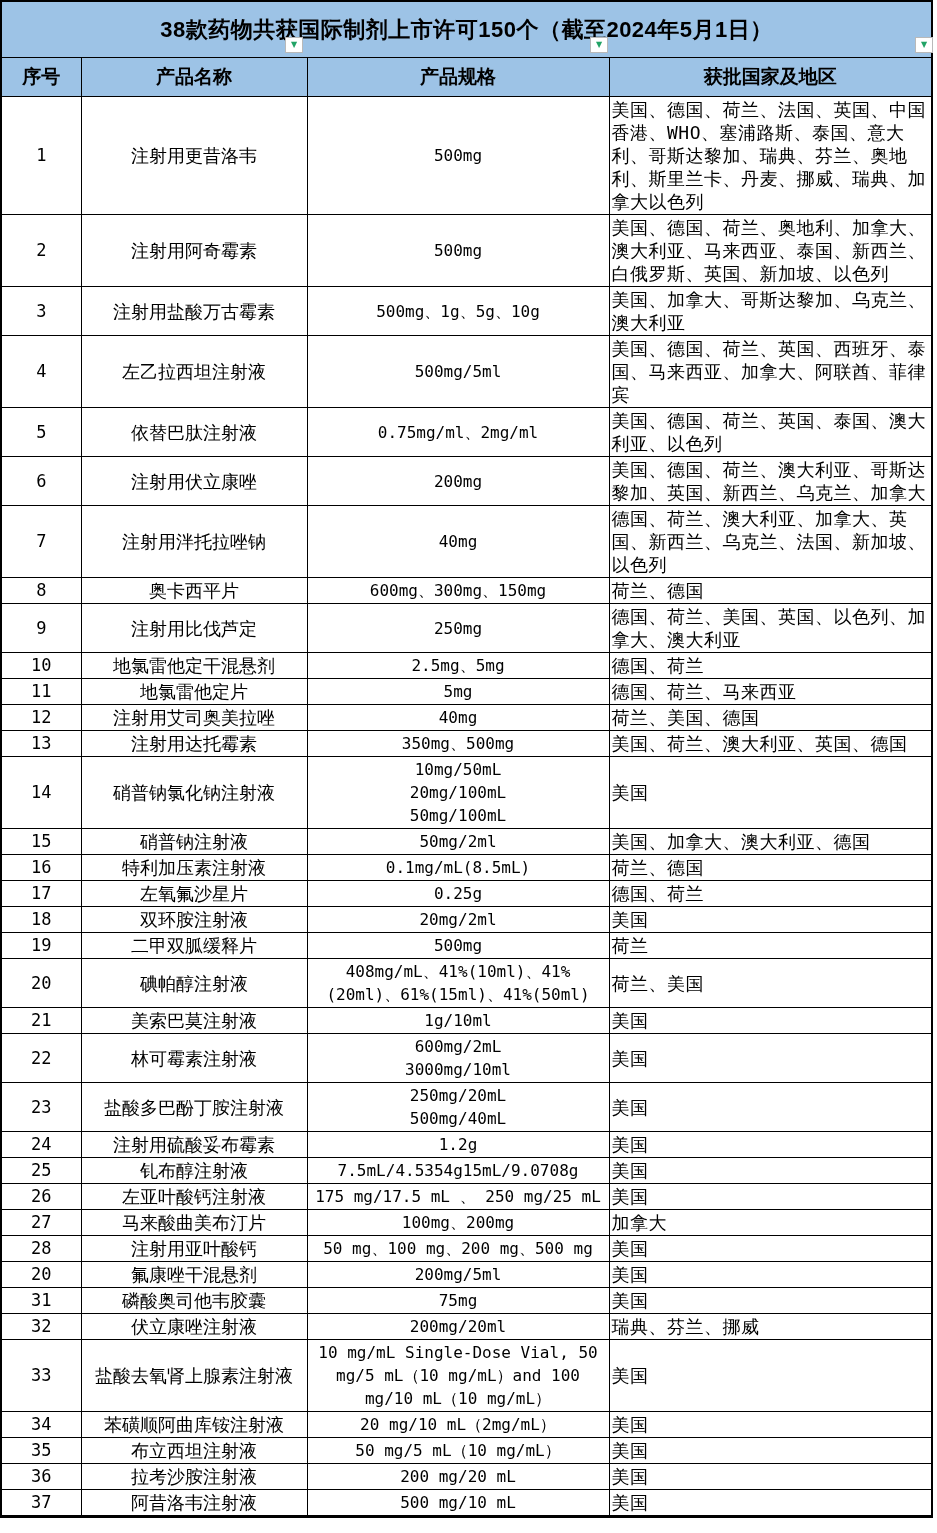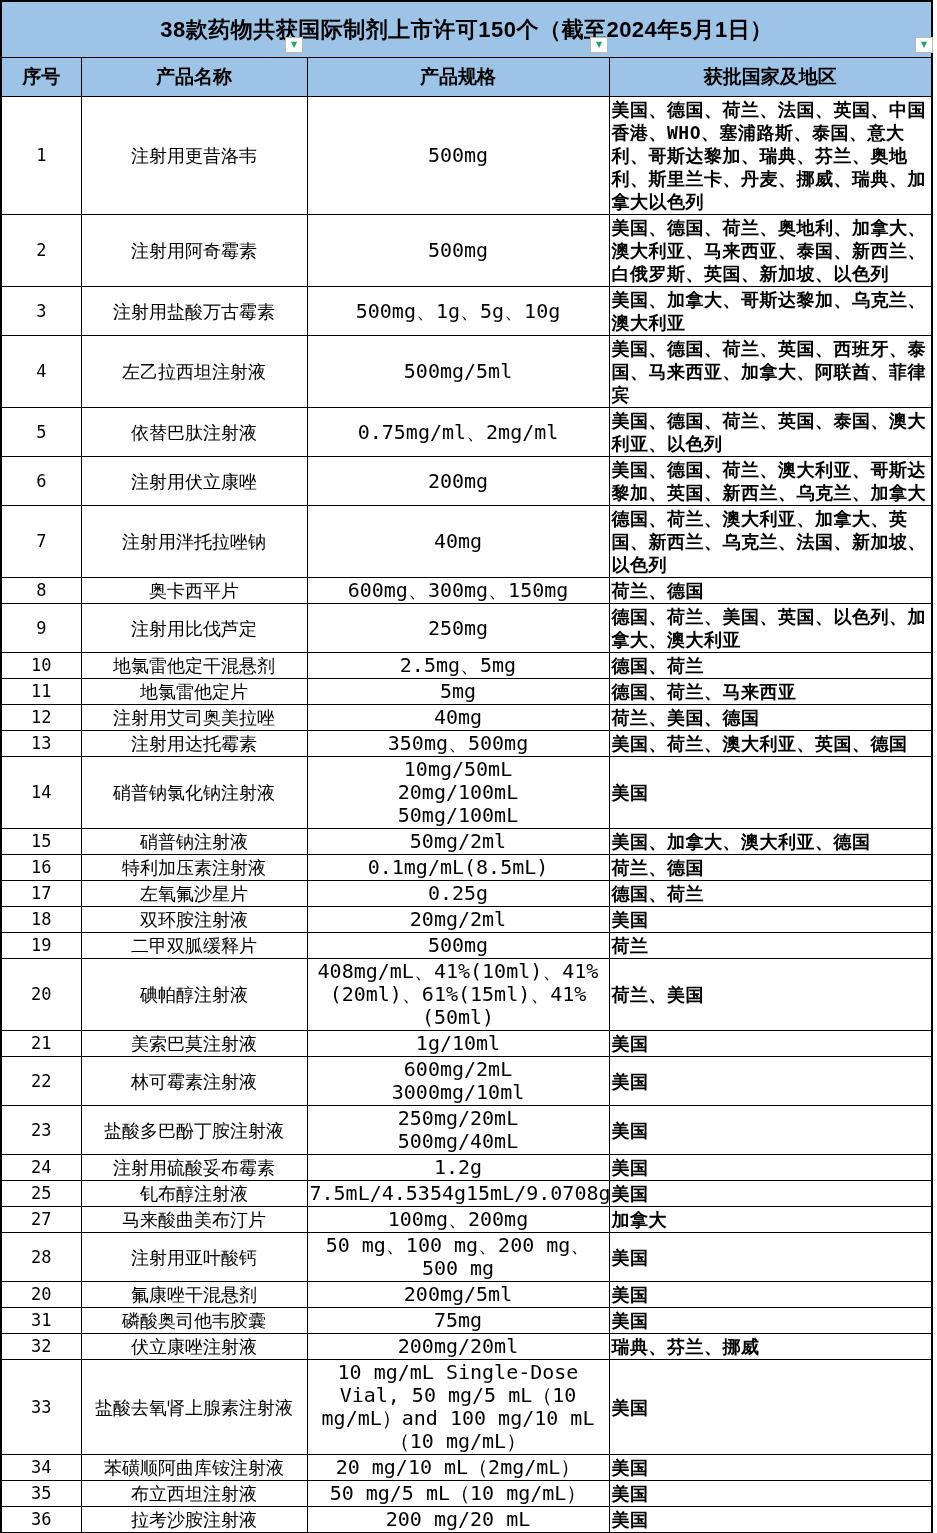--- a/index.html
+++ b/index.html
@@ -11,22 +11,22 @@
   th,td{border:1.5px solid #000;color:#000;vertical-align:middle;overflow:hidden;}
   th.sheet-title{background:#9DC3E6;height:53px;font-size:22px;font-weight:bold;
         text-align:center;font-family:Liberation Sans, sans-serif;
         letter-spacing:.5px;}
   tr.col-head th{background:#9DC3E6;height:36px;font-size:19px;font-weight:bold;
         text-align:center;font-family:Liberation Serif, serif;}
   td{background:#fff;font-family:"DejaVu Sans Mono","DejaVu Sans",monospace;
      line-height:23px;padding:1px 2px;}
   td.c-no{text-align:center;font-size:17px;}
   td.c-name{text-align:center;font-size:18px;}
-  td.c-spec{text-align:center;font-size:20px;white-space:pre-line;}
-  td.c-countries{text-align:left;font-size:18px;letter-spacing:.5px;font-weight:bold;}
+  td.c-spec{text-align:center;font-size:16px;white-space:pre-line;}
+  td.c-countries{text-align:left;font-size:18px;letter-spacing:.5px;}
   .filter-btn{position:absolute;top:37px;width:18px;height:16px;background:#fff;
       border:1px solid #b9b9b9;box-sizing:border-box;display:flex;
       align-items:center;justify-content:center;cursor:pointer;}
   .filter-btn .tri{color:#21A366;font-size:8px;line-height:8px;}
   .fa1{left:285px;} .fa2{left:590px;} .fa3{left:915px;}
 </style>
 </head>
 <body>
 
 <div class="sheet">
@@ -197,20 +197,26 @@
           <td class="c-spec">1.2g</td>
           <td class="c-countries">美国</td>
         </tr>
         <tr>
           <td class="c-no">25</td>
           <td class="c-name">钆布醇注射液</td>
           <td class="c-spec">7.5mL/4.5354g15mL/9.0708g</td>
           <td class="c-countries">美国</td>
         </tr>
         <tr>
+          <td class="c-no">26</td>
+          <td class="c-name">左亚叶酸钙注射液</td>
+          <td class="c-spec">175 mg/17.5 mL 、 250 mg/25 mL</td>
+          <td class="c-countries">美国</td>
+        </tr>
+        <tr>
           <td class="c-no">27</td>
           <td class="c-name">马来酸曲美布汀片</td>
           <td class="c-spec">100mg、200mg</td>
           <td class="c-countries">加拿大</td>
         </tr>
         <tr>
           <td class="c-no">28</td>
           <td class="c-name">注射用亚叶酸钙</td>
           <td class="c-spec">50 mg、100 mg、200 mg、500 mg</td>
           <td class="c-countries">美国</td>

